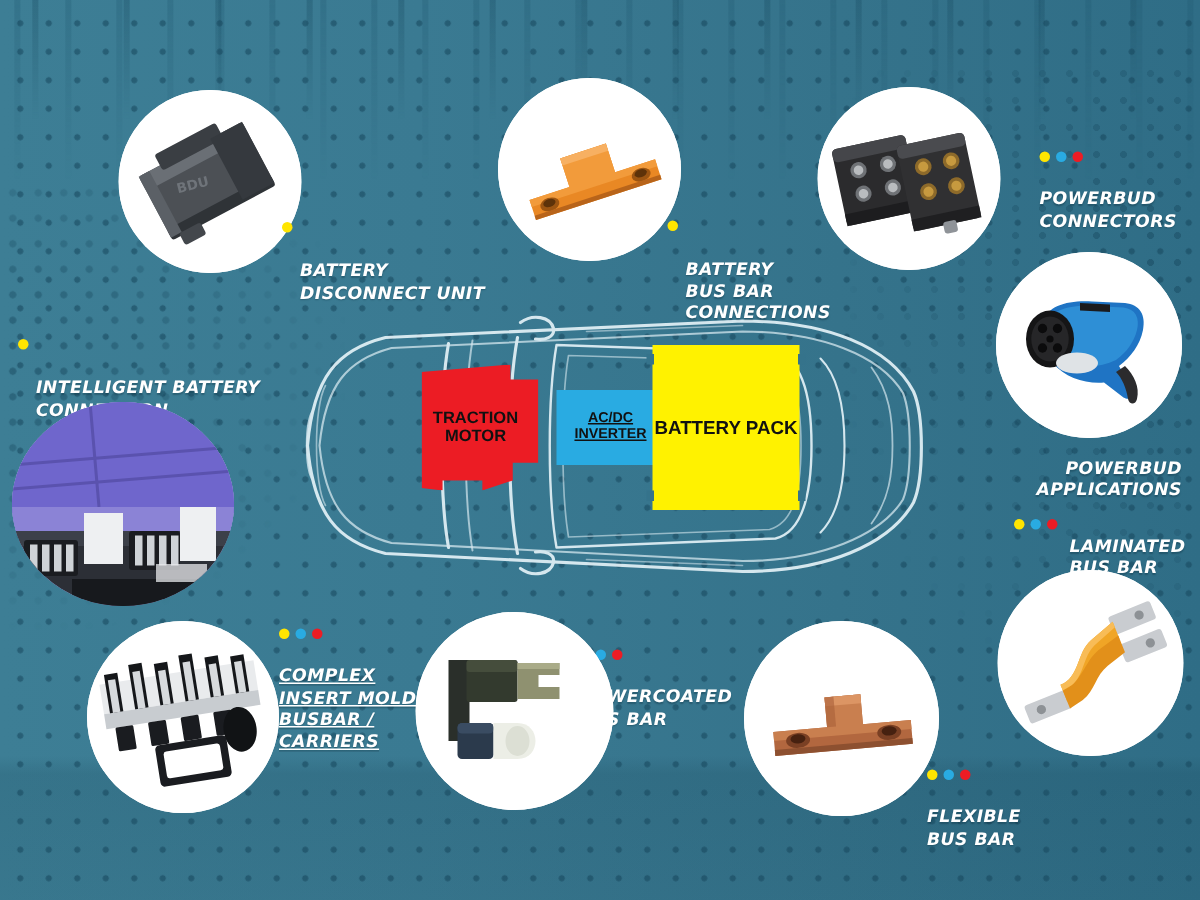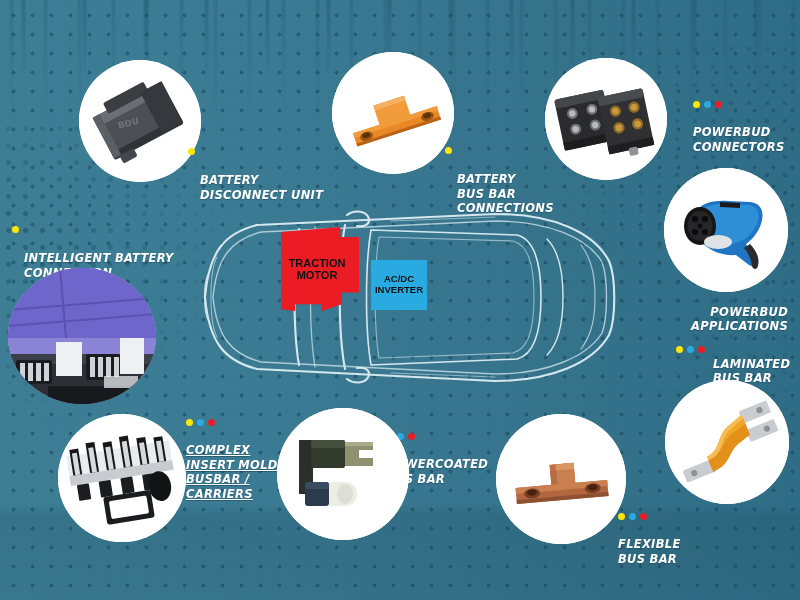--- a/index.html
+++ b/index.html
@@ -86,29 +86,30 @@
   .cdot{width:7px;height:7px;border-radius:50%;display:block;}
 
   
   #car{position:absolute;left:195px;top:185px;width:430px;height:225px;}
   .block{
     position:absolute;display:flex;align-items:center;justify-content:center;
     text-align:center;color:#111111;font-family:"Liberation Sans", sans-serif;
     font-weight:bold;font-style:normal;line-height:1.12;
   }
   #traction-motor{
-    left:86px;top:42px;width:78px;height:84px;background:#ec1c24;
+    left:86px;top:58px;width:78px;height:84px;background:#ec1c24;
     font-size:11px;
     clip-path:polygon(0% 6%, 76% 0%, 76% 12%, 100% 12%, 100% 78%, 78% 78%, 78% 92%, 52% 100%, 52% 92%, 18% 92%, 18% 100%, 0% 98%);
     text-align:center;
   }
   #traction-motor span{display:block;padding-right:6px;}
   #acdc-inverter{
-    left:176px;top:75px;width:56px;height:50px;background:#29ABE2;
+    left:176px;top:75px;width:72px;height:50px;background:#29ABE2;
     font-size:9.5px;
+    text-decoration:underline;
   }
   #battery-pack{
     left:240px;top:45px;width:98px;height:110px;background:#FFF200;
     font-size:12.5px;
   }
   .notch{position:absolute;background:#35738b;width:5px;height:7px;}
 </style>
 </head>
 <body>
 
@@ -159,20 +160,28 @@
     <div class="block" id="traction-motor">
       <span>TRACTION
 MOTOR</span>
     </div>
 
     <div class="block" id="acdc-inverter">
       <span>AC/DC
 INVERTER</span>
     </div>
 
+    <div class="block" id="battery-pack">
+      <span>BATTERY
+PACK</span>
+      <i class="notch" style="left:-4px;top:6px;"></i>
+      <i class="notch" style="left:-4px;bottom:6px;"></i>
+      <i class="notch" style="right:-4px;top:6px;"></i>
+      <i class="notch" style="right:-4px;bottom:6px;"></i>
+    </div>
   </div>
 
   <div class="bubble" style="left:79px;top:60px;width:122px;height:122px;">
     <svg class="ph" viewBox="0 0 122 122">
       <rect width="122" height="122" fill="#ffffff"></rect>
       <g transform="translate(61,62) rotate(-28)">
         <rect x="-40" y="-26" width="78" height="46" rx="2" fill="#4c5055"></rect>
         <rect x="-40" y="-26" width="78" height="11" rx="2" fill="#6a6f75"></rect>
         <rect x="-40" y="14" width="78" height="8" rx="2" fill="#2f3337"></rect>
         <rect x="-24" y="-34" width="46" height="12" rx="2" fill="#3a3e43"></rect>

